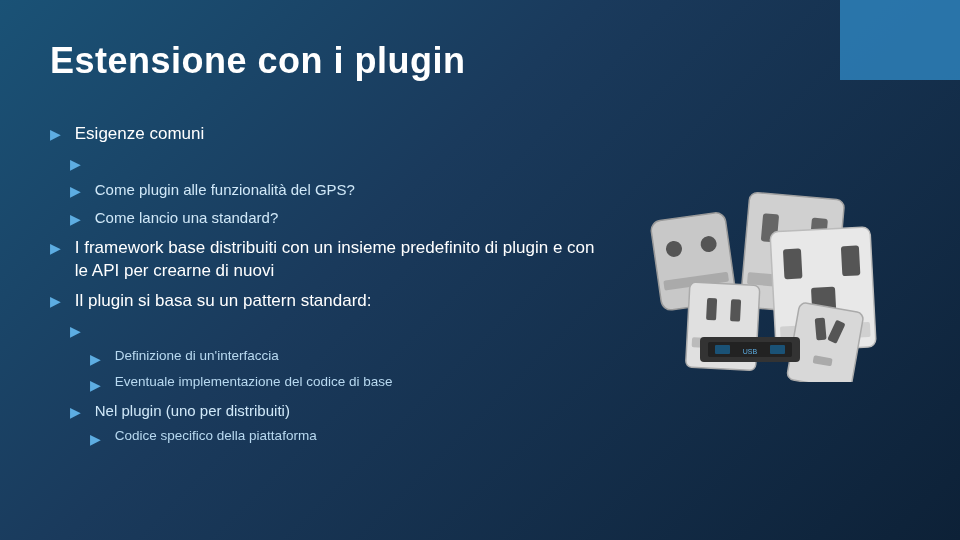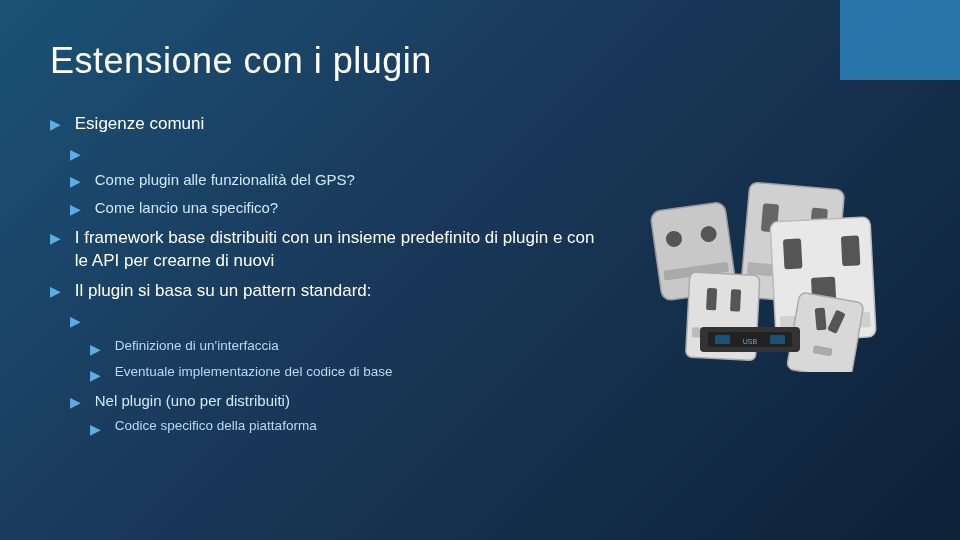--- a/index.html
+++ b/index.html
@@ -27,23 +27,23 @@
       top: 0;
       right: 0;
       width: 120px;
       height: 80px;
       background: #2e86c1;
       opacity: 0.8;
     }
 
     .slide-title {
       font-size: 36px;
-      font-weight: 400;
+      font-weight: 700;
       color: #ffffff;
-      margin-bottom: 30px;
+      margin-bottom: 40px;
       letter-spacing: 0.5px;
     }
 
     .content-area {
       display: flex;
       flex-direction: row;
       align-items: flex-start;
       width: 100%;
     }
 
@@ -131,21 +131,21 @@
       <div class="sub-list">
         <div class="bullet-item level2">
           <span class="arrow">▶</span>
         </div>
         <div class="bullet-item level2">
           <span class="arrow">▶</span>
           <span class="bullet-text">Come plugin alle funzionalità del GPS?</span>
         </div>
         <div class="bullet-item level2">
           <span class="arrow">▶</span>
-          <span class="bullet-text">Come lancio una specifico?</span>
+          <span class="bullet-text">Come lancio una standard?</span>
         </div>
       </div>
 
       <div class="bullet-item level1" style="margin-top:6px;">
         <span class="arrow">▶</span>
         <span class="bullet-text">I framework base distribuiti con un insieme predefinito di plugin e con le API per crearne di nuovi</span>
       </div>
 
       <div class="bullet-item level1" style="margin-top:6px;">
         <span class="arrow">▶</span>

